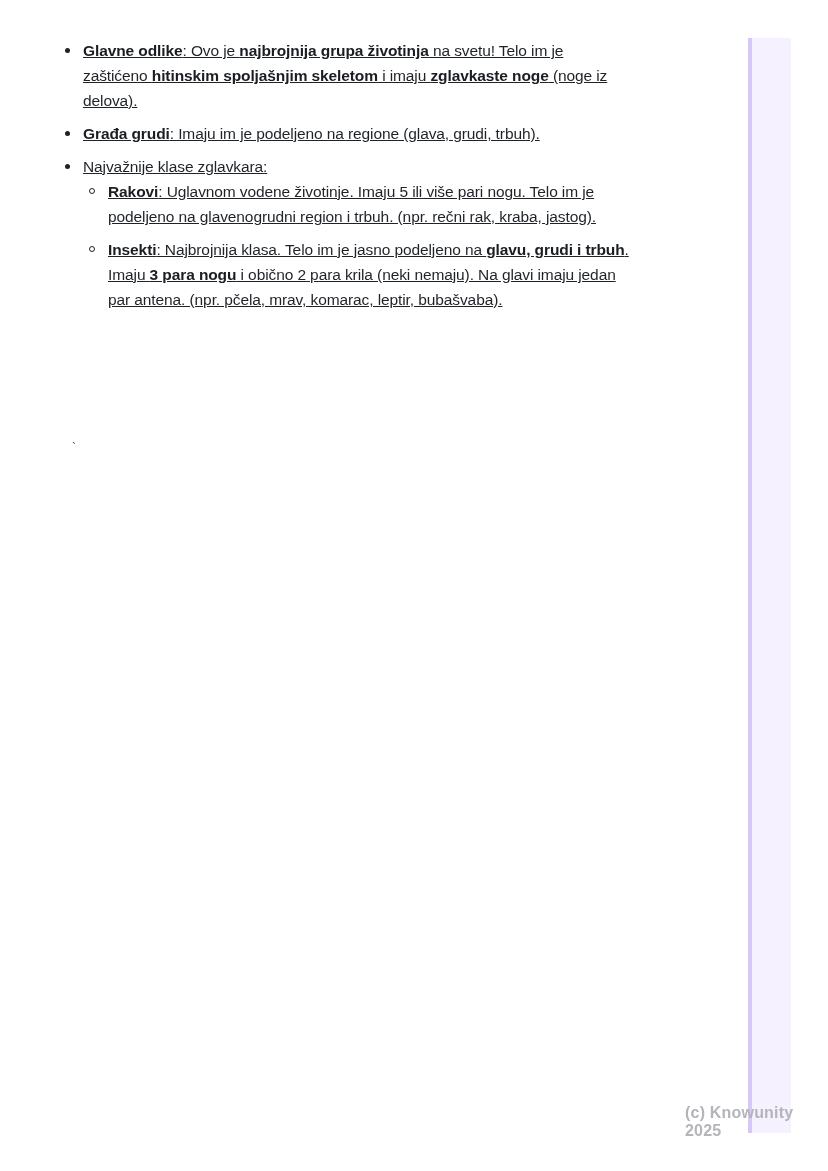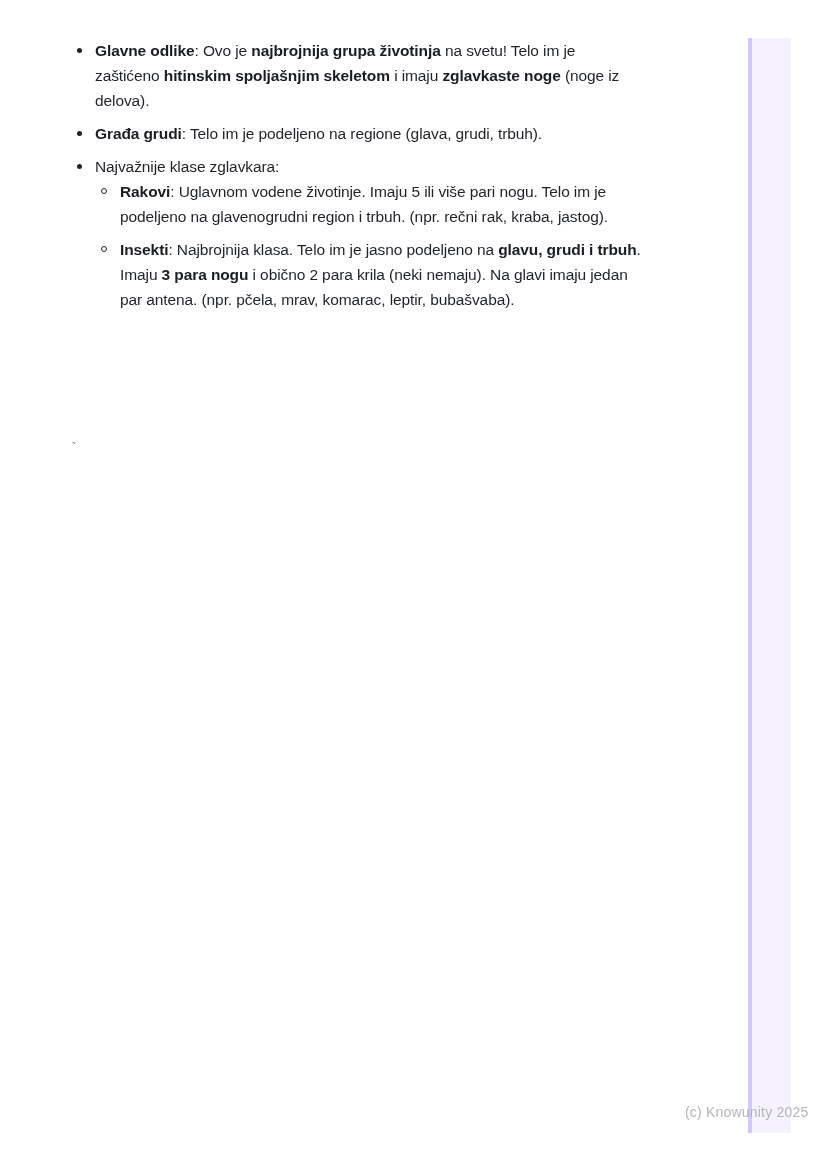--- a/index.html
+++ b/index.html
@@ -10,26 +10,27 @@
     body {
       width: 828px;
       height: 1171px;
       position: relative;
       overflow: hidden;
       font-family: "Liberation Sans", sans-serif;
       color: #1f2328;
     }
     .page-content {
       position: absolute;
-      left: 72px;
+      left: 60px;
       top: 38px;
       width: 570px;
       font-size: 15.5px;
       line-height: 25px;
       letter-spacing: -0.1px;
+      text-decoration: underline;
     }
     ul.outer {
       list-style: none;
       margin: 0;
       padding: 0;
     }
     ul.outer > li {
       position: relative;
       padding-left: 23px;
       margin-bottom: 8px;
@@ -85,40 +86,41 @@
       left: 748px;
       top: 38px;
       width: 4px;
       height: 1095px;
       background: #d5c8f7;
     }
     .footer {
       position: absolute;
       left: 685px;
       top: 1104px;
-      font-size: 14px;
+      font-size: 16px;
       color: #b4b4ba;
       letter-spacing: 0.2px;
+      font-weight: bold;
     }
   </style>
 </head>
 <body>
 
 <div class="side-strip"></div>
 <div class="side-strip-line"></div>
 
 <div class="page-content">
   <ul class="outer">
     <li>
       <span class="bullet"></span>
       <b>Glavne odlike</b><span>: Ovo je </span><b>najbrojnija grupa životinja</b><span> na svetu! Telo im je zaštićeno </span><b>hitinskim spoljašnjim skeletom</b><span> i imaju </span><b>zglavkaste noge</b><span> (noge iz delova).</span>
     </li>
     <li>
       <span class="bullet"></span>
-      <b>Građa grudi</b><span>: Telo im je podeljeno na regione (glava, grudi, trbuh).</span>
+      <b>Građa grudi</b><span>: Imaju im je podeljeno na regione (glava, grudi, trbuh).</span>
     </li>
     <li>
       <span class="bullet"></span>
       <span>Najvažnije klase zglavkara:</span>
       <ul class="inner">
         <li>
           <span class="circle"></span>
           <b>Rakovi</b><span>: Uglavnom vodene životinje. Imaju 5 ili više pari nogu. Telo im je podeljeno na glavenogrudni region i trbuh. (npr. rečni rak, kraba, jastog).</span>
         </li>
         <li>

